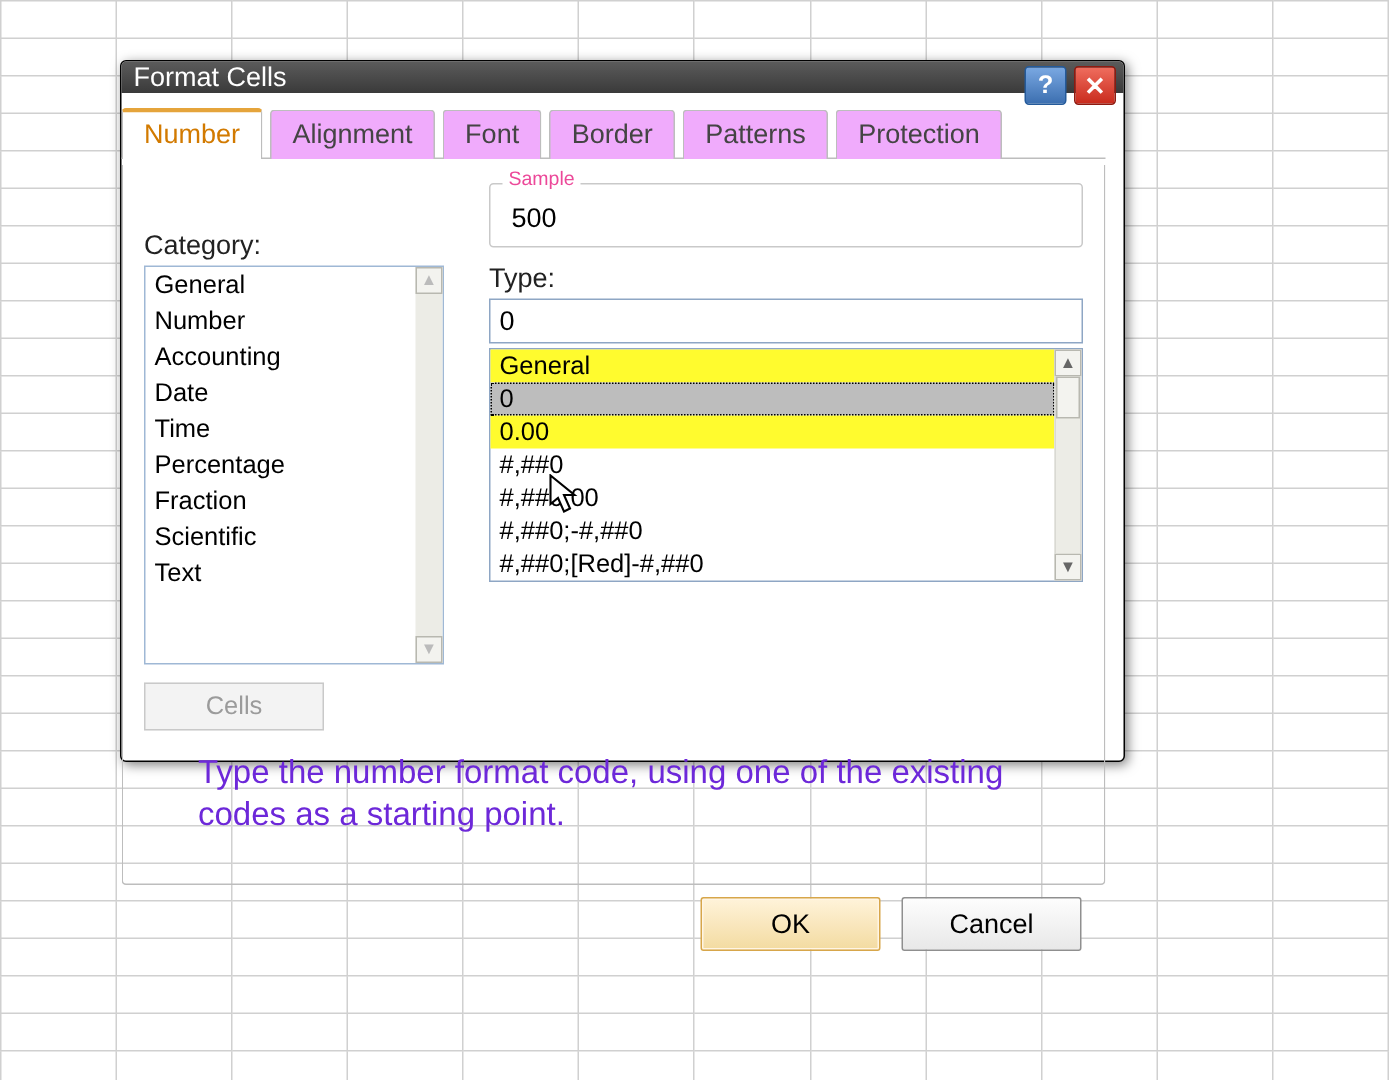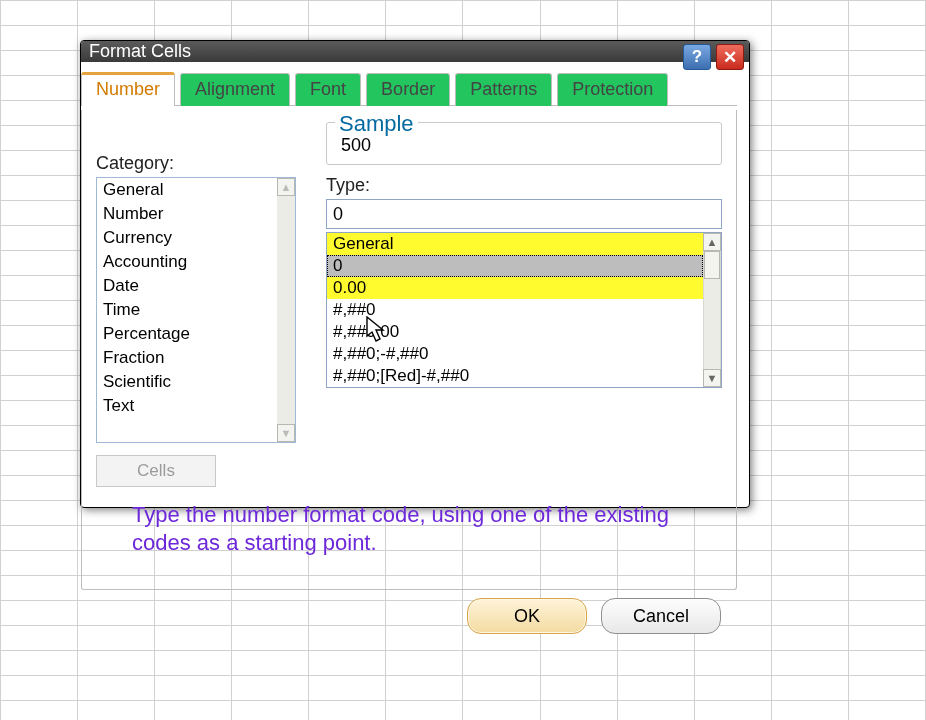--- a/index.html
+++ b/index.html
@@ -26,21 +26,21 @@
       cursor: pointer; font-size: 17px; font-weight: bold;
     }
     .help-btn { background: linear-gradient(to bottom,#7aa8e2,#3c6fb0); color: #fff; border: 1px solid #245a9a; }
     .close-btn { background: linear-gradient(to bottom,#ef6d5e,#c92b1d); color: #fff; border: 1px solid #8e1a10; }
     .dialog-body { flex: 1; padding: 8px 12px 10px 0; position: relative; }
     
     .tabstrip { display: flex; align-items: flex-end; height: 36px; border-bottom: 1px solid #bdbdbd; margin-bottom: 4px; }
     .tab {
       padding: 5px 14px 6px 14px; margin-right: 5px;
       border: 1px solid #bdbdbd; border-bottom: none; border-radius: 3px 3px 0 0;
-      background: #22c55e; font-size: 18px; color: #444; cursor: pointer; position: relative; top: 1px;
+      background: #f0abfc; font-size: 18px; color: #444; cursor: pointer; position: relative; top: 1px;
     }
     .tab.active {
       background: #fff; color: #d27a00; font-weight: normal; border-top: 3px solid #e5a43b;
       padding-top: 4px;
     }
     
     .tabpage {
       border: 1px solid #bdbdbd; border-top: none; border-radius: 0 0 3px 3px;
       padding: 12px 14px 14px 14px; height: 480px; display: flex; flex-direction: column;
     }
@@ -48,42 +48,42 @@
     .left-col { width: 200px; margin-top: 31px; }
     .right-col { flex: 1; }
     .label { font-size: 18px; color: #222; margin-bottom: 3px; }
     .cat-box { border: 1px solid #9fb8d5; background: #fff; height: 266px; position: relative; }
     .cat-items { position: absolute; left:0; top:0; right:18px; bottom:0; overflow: hidden; }
     .cat-item { padding: 1px 6px; font-size: 17px; line-height: 22px; cursor: pointer; }
     .cat-sb { position: absolute; right:0; top:0; bottom:0; width:18px; background: #ecece6; display:flex; flex-direction:column; justify-content:space-between; }
     .sb-btn { height:18px; background:#f3f3ef; border:1px solid #b8b8b0; display:flex; align-items:center; justify-content:center; font-size:11px; color:#666; }
     .sb-btn.disabled { color:#bbb; }
     .sample-fieldset { border:1px solid #c9c9c9; border-radius:3px; padding: 12px 10px 8px 10px; position:relative; margin-bottom:10px; }
-    .sample-legend { position:absolute; top:-12px; left:8px; background:#fff; padding:0 4px; color:#0369a1; font-size:22px; }
+    .sample-legend { position:absolute; top:-12px; left:8px; background:#fff; padding:0 4px; color:#ec4899; font-size:13px; }
     .sample-val { font-size:18px; padding-left:4px; }
     .type-input {
       width: 100%; height: 30px; border:1px solid #8ea6c4; padding: 2px 6px; font-size:18px; background:#fff;
     }
     .fmt-list { border:1px solid #8ea6c4; height: 156px; margin-top:3px; position:relative; }
     .fmt-items { position:absolute; left:0; top:0; right:18px; bottom:0; }
     .fmt-item { padding: 0 6px; font-size:17px; line-height: 22px; }
     .fmt-hl { background: #fffb2e; }
     .fmt-sel { background: #bdbdbd; outline: 1px dotted #000; outline-offset:-1px; }
     .fmt-sb { position:absolute; right:0; top:0; bottom:0; width:18px; background:#ecece6; display:flex; flex-direction:column; }
     .fmt-sb .sb-btn { height:18px; }
     .fmt-sb .sb-spacer { flex:1; background:#ecece6; border-left:1px solid #d9d9d3; border-right:1px solid #d9d9d3; position:relative; }
     .fmt-sb .thumb { position:absolute; top:0; left:0; right:0; height:28px; background:#f3f3ef; border:1px solid #b8b8b0; }
     .delete-btn {
       margin-top: 12px; width: 120px; height: 32px; border:1px solid #c9c9c9; background:#f3f3f3;
       color:#9b9b9b; font-size:17px; cursor:default;
     }
     .hint { margin-top: 14px; font-size: 22px; color:#6d28d9; line-height: 1.25; margin-left: 36px; }
     .button-row { display:flex; justify-content:flex-end; gap:14px; padding: 8px 16px 14px 0; }
     .btn {
-      min-width: 120px; height: 36px; font-size:18px; border:1px solid #8f8f8f; border-radius:14px;
+      min-width: 120px; height: 36px; font-size:18px; border:1px solid #8f8f8f; border-radius:2px;
       background: linear-gradient(to bottom,#fdfdfd,#e8e8e8); cursor:pointer;
     }
     .btn.ok {
       border:1px solid #d7a64a; background: linear-gradient(to bottom,#fff3da,#f3dba1);
       box-shadow: inset 0 0 0 1px #fff5e4;
     }
     
     .cursor { position:absolute; pointer-events:none; }
     .cursor svg { width:22px; height:28px; }
   </style>
@@ -521,21 +521,20 @@
       <div class="tab">Protection</div>
     </div>
     <div class="tabpage">
       <div class="row1">
         <div class="left-col">
           <div class="label">Category:</div>
           <div class="cat-box">
             <div class="cat-items" id="cat-items">
                 <div class="cat-item">General</div>
                 <div class="cat-item">Number</div>
-                <div class="cat-item">Currency</div>
                 <div class="cat-item">Accounting</div>
                 <div class="cat-item">Date</div>
                 <div class="cat-item">Time</div>
                 <div class="cat-item">Percentage</div>
                 <div class="cat-item">Fraction</div>
                 <div class="cat-item">Scientific</div>
                 <div class="cat-item">Text</div>
               </div>
             <div class="cat-sb">
               <div class="sb-btn disabled">▲</div>

